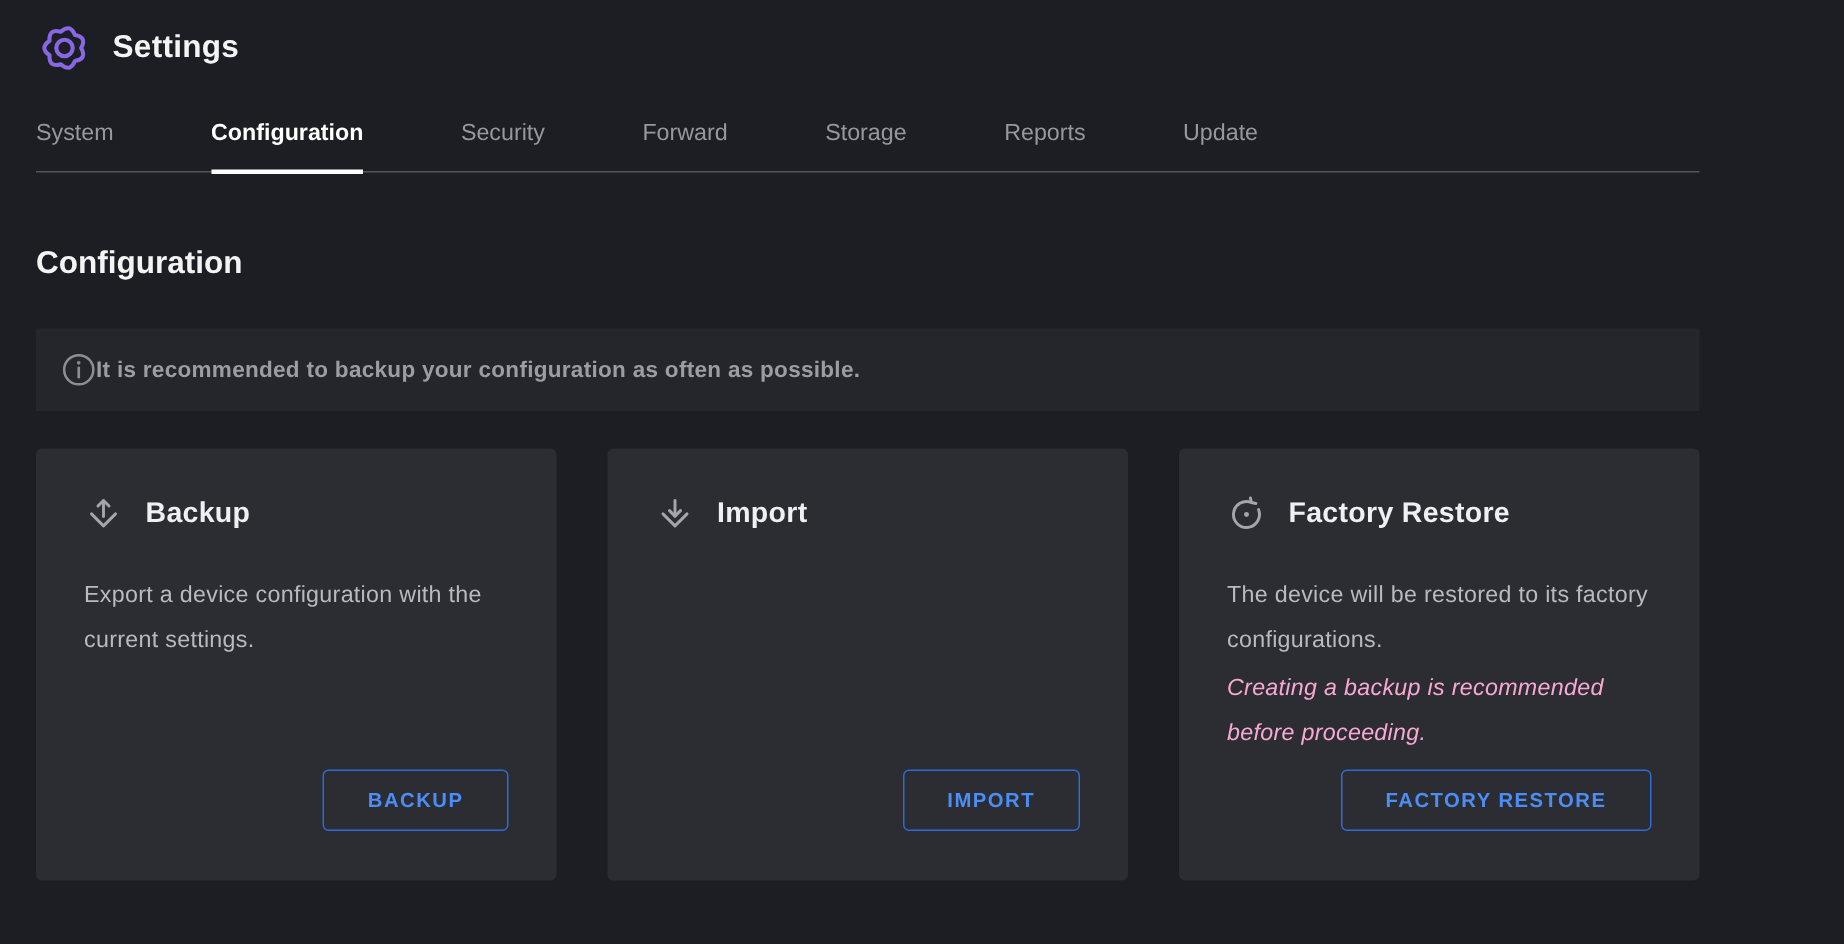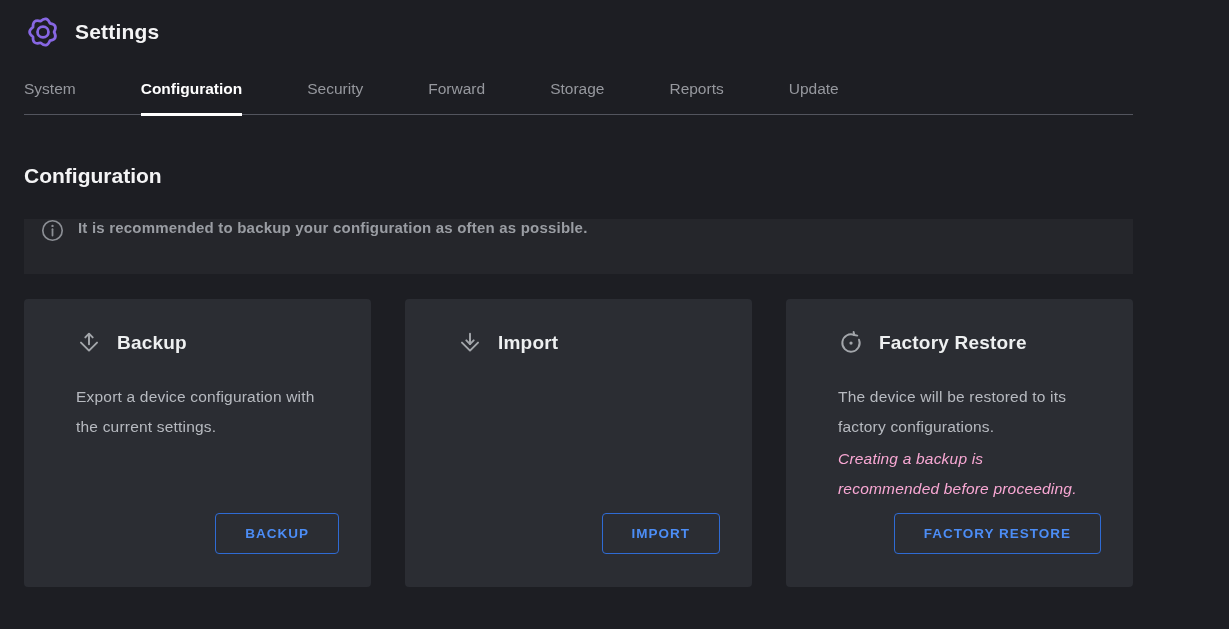--- a/index.html
+++ b/index.html
@@ -51,43 +51,42 @@
     font-weight: bold;
     color: #f4f4f5;
   }
 
   
   .info-banner {
     margin: 31px 24px 0 24px;
     height: 55px;
     background: #25262b;
     display: flex;
-    align-items: flex-start;
+    align-items: center;
     padding: 0 17px;
-    gap: 14px;
   }
   .info-banner .banner-text {
     font-size: 15px;
     font-weight: bold;
     color: #9a9da3;
     letter-spacing: 0.2px;
   }
 
   
   .cards {
     margin: 25px 24px 0 24px;
     display: flex;
     gap: 34px;
   }
   .card {
     flex: 1;
     height: 288px;
     background: #2b2d33;
     border-radius: 4px;
-    padding: 31px 52px;
+    padding: 31px 32px;
     position: relative;
   }
   .card-head { display: flex; align-items: center; gap: 15px; }
   .card-title { font-size: 19px; font-weight: bold; color: #eef0f1; letter-spacing: 0.2px; }
   .card-desc {
     margin-top: 26px;
     font-size: 15.5px;
     line-height: 30px;
     color: #b7bac0;
     letter-spacing: 0.2px;

